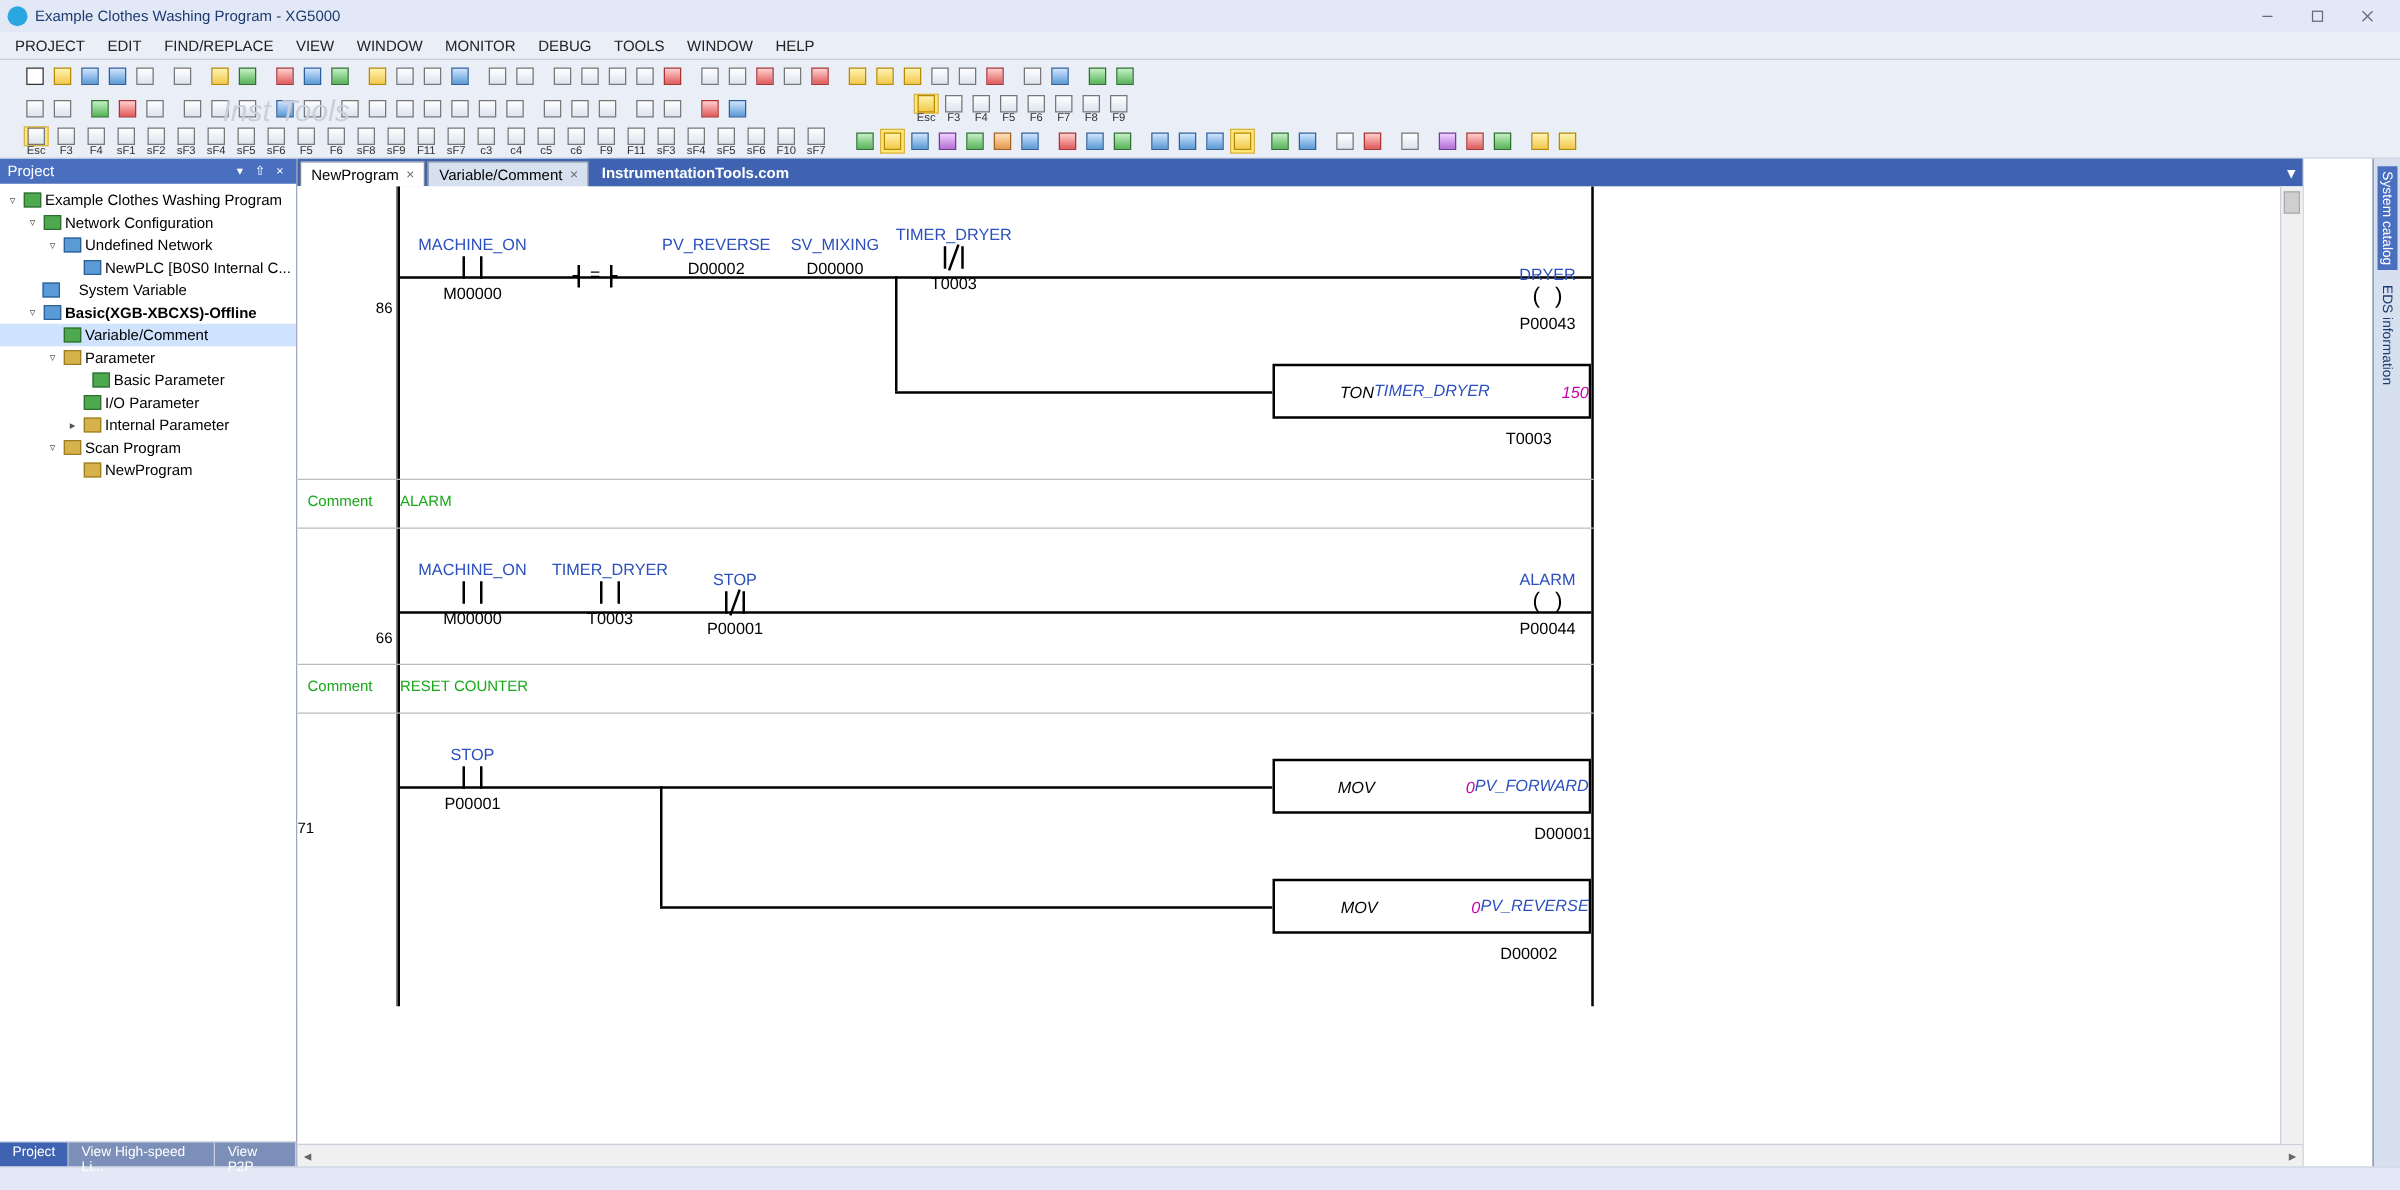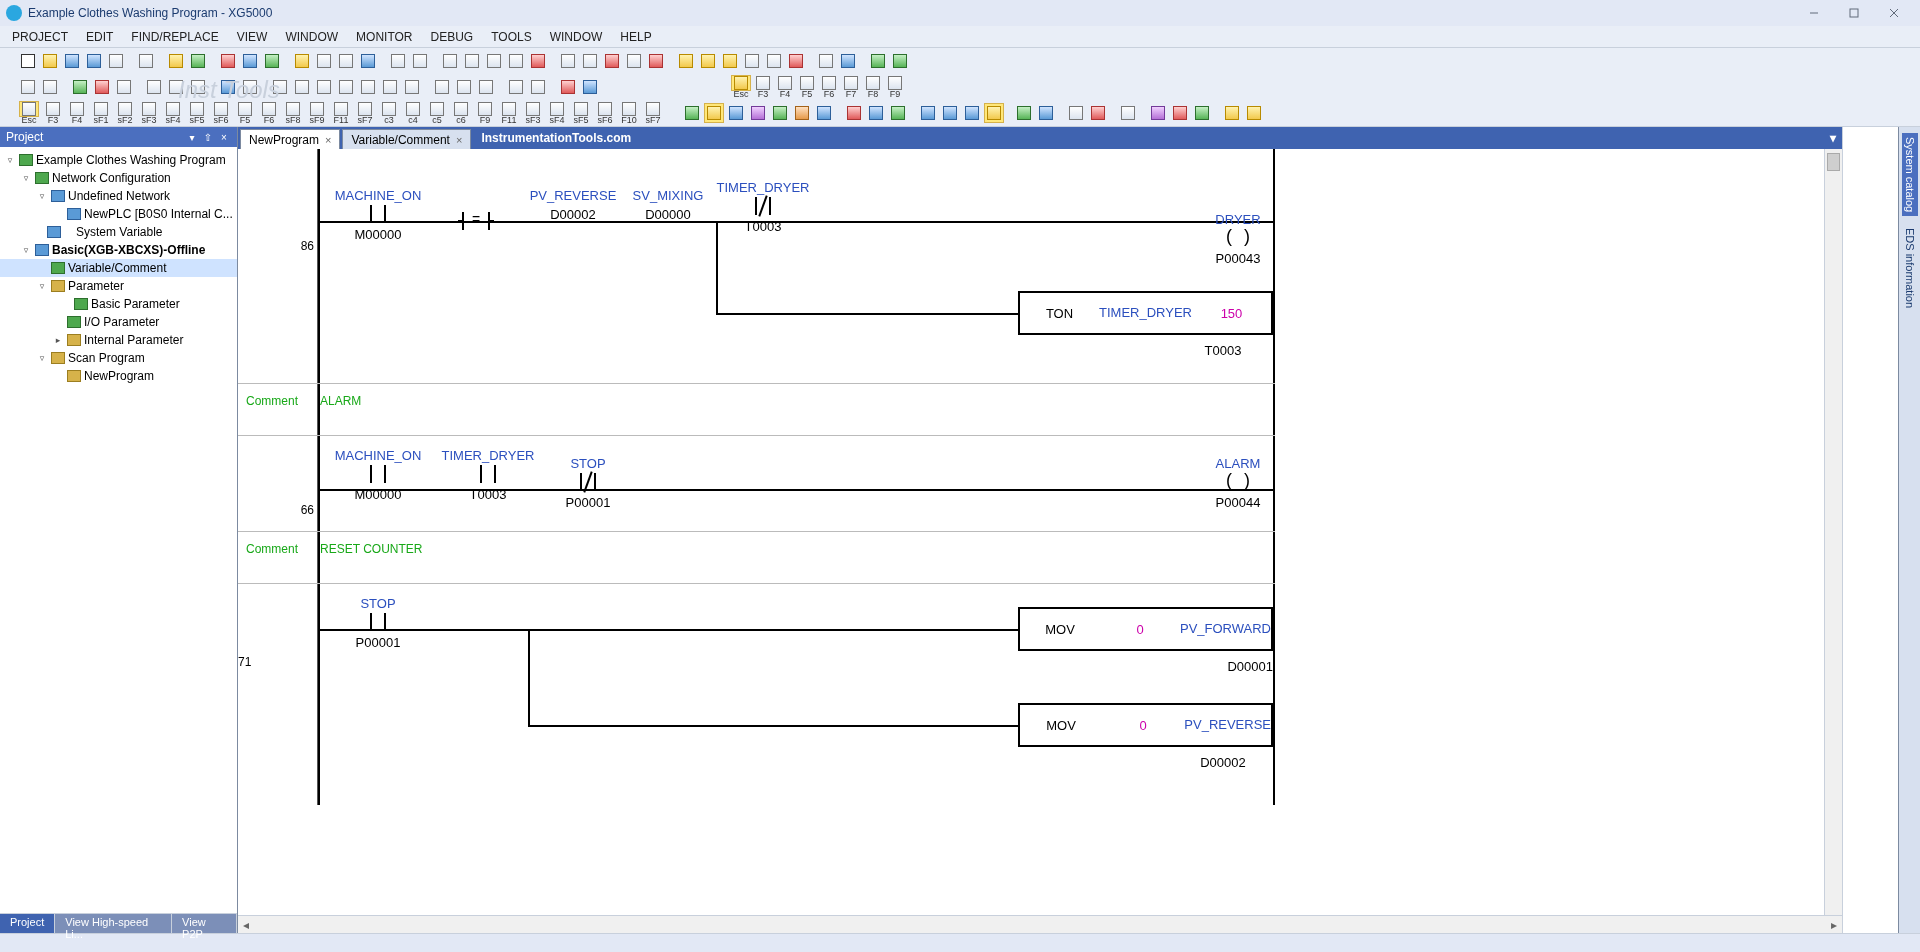--- a/index.html
+++ b/index.html
@@ -77,25 +77,25 @@
 .contact.nc .slash::before{content:"";position:absolute;left:6px;top:-1px;width:2px;height:22px;background:#000;transform:rotate(20deg);}
 .coil { width:36px; height:18px; position:relative; margin:2px auto;}
 .coil::before{content:"(";position:absolute;left:6px;top:-3px;font-size:18px;}
 .coil::after{content:")";position:absolute;right:6px;top:-3px;font-size:18px;}
 
 .cmp { position:absolute; width:28px; height:18px; border-left:2px solid #000; border-right:2px solid #000; text-align:center; line-height:14px; color:#000; font-size:14px;}
 .cmp::before,.cmp::after{content:"";position:absolute;width:6px;height:2px;background:#000;top:8px;}
 .cmp::before{left:-6px;} .cmp::after{right:-6px;}
 
 .fnbox { position:absolute; border:2px solid #000; background:#fff; display:flex; align-items:center; }
-.fnbox .c { flex:1; text-align:center; font-size:13px; }
+.fnbox .c { flex:1; text-align:right; font-size:13px;font-style:italic; }
 .fnbox .c.nm { color:#2b4fbe; line-height:14px;}
 .fnbox .c.mag { color:#cc00aa; }
 
-.comment-row { height:53px; position:relative; border-top:1px solid #bbb; border-bottom:1px solid #bbb;}
+.comment-row { height:40px; position:relative; border-top:1px solid #bbb; border-bottom:1px solid #bbb;}
 .comment-row .clabel{ position:absolute; left:8px; top:10px; color:#18a818; font-weight:500;}
 .comment-row .ctext{ position:absolute; left:82px; top:10px; color:#18a818; font-weight:500;}
 
 .vscroll { width:18px; background:#f0f0f0; border-left:1px solid #c8d0dc; position:relative;}
 .vscroll .thumb{ position:absolute; left:2px; right:2px; top:4px; height:18px; background:#cfcfcf; border:1px solid #aaa;}
 .hscroll { height:18px; background:#f0f0f0; border-top:1px solid #c8d0dc; display:flex; align-items:center;}
 .hscroll .arr{ width:16px; text-align:center; color:#666;}
 
 
 .side-tabs { width:22px; background:#d7e0ef; border-left:1px solid #7c8aa0; display:flex; flex-direction:column; align-items:center; padding-top:6px; gap:8px; }
@@ -682,21 +682,21 @@
         <div class="tree-row" style="padding-left: 36px;">
           <span class="tw">▿</span>
           <span class="nicon blu"></span>
           <span class="lbl">Undefined Network</span>
         </div>
         <div class="tree-row" style="padding-left: 52px;">
           <span class="tw"></span>
           <span class="nicon blu"></span>
           <span class="lbl">NewPLC [B0S0 Internal C...</span>
         </div>
-        <div class="tree-row" style="padding-left: 20px; gap: 12px;">
+        <div class="tree-row" style="padding-left: 7px; gap: 12px;">
           <span class="tw"></span>
           <span class="nicon blu"></span>
           <span class="lbl">System Variable</span>
         </div>
         <div class="tree-row bold" style="padding-left: 20px;">
           <span class="tw">▿</span>
           <span class="nicon blu"></span>
           <span class="lbl">Basic(XGB-XBCXS)-Offline</span>
         </div>
         <div class="tree-row sel" style="padding-left: 36px;">

